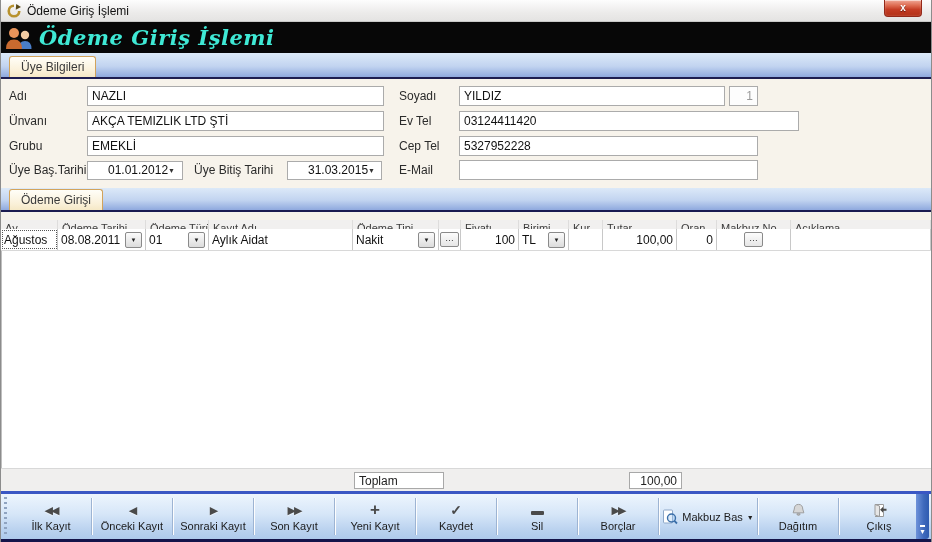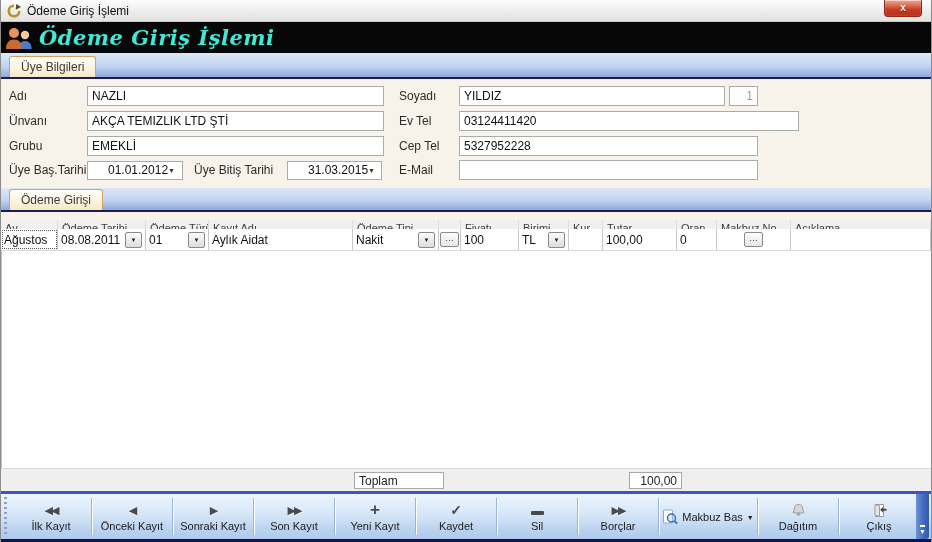--- a/index.html
+++ b/index.html
@@ -69,21 +69,21 @@
     background:#F1F0EF; border-bottom:1px solid #CFCECD; display:flex;
   }
   .gh{ font-size:11px; color:#3C3C3C; padding:2px 0 0 4px; border-right:1px solid #DEDDDC;
        white-space:nowrap; overflow:hidden; }
   .grid-row{
     position:absolute; left:0; top:229px; width:930px; height:22px;
     background:#fff; display:flex; border-bottom:1px solid #D8D8D8;
   }
   .gc{ border-right:1px solid #C8C8C8; font-size:12px; color:#111;
        display:flex; align-items:center; padding:0 3px; gap:2px; overflow:hidden; }
-  .gc.right{ justify-content:flex-start; }
+  .gc.right{ justify-content:flex-end; }
   .gc.center{ justify-content:center; }
   .gc .txt{ flex:1; white-space:nowrap; overflow:hidden; }
   .gc.focus{ outline:1px dotted #555; outline-offset:-2px; }
   .cell-dd{
     width:17px; height:16px; flex:none;
     background:linear-gradient(#FBFBFB,#E9E9E9 60%,#DCDCDC);
     border:1px solid #8A8A8A; border-radius:2px;
     display:flex; align-items:center; justify-content:center; cursor:pointer;
   }
   .cell-dd .arr{ font-size:6px; color:#222; }

